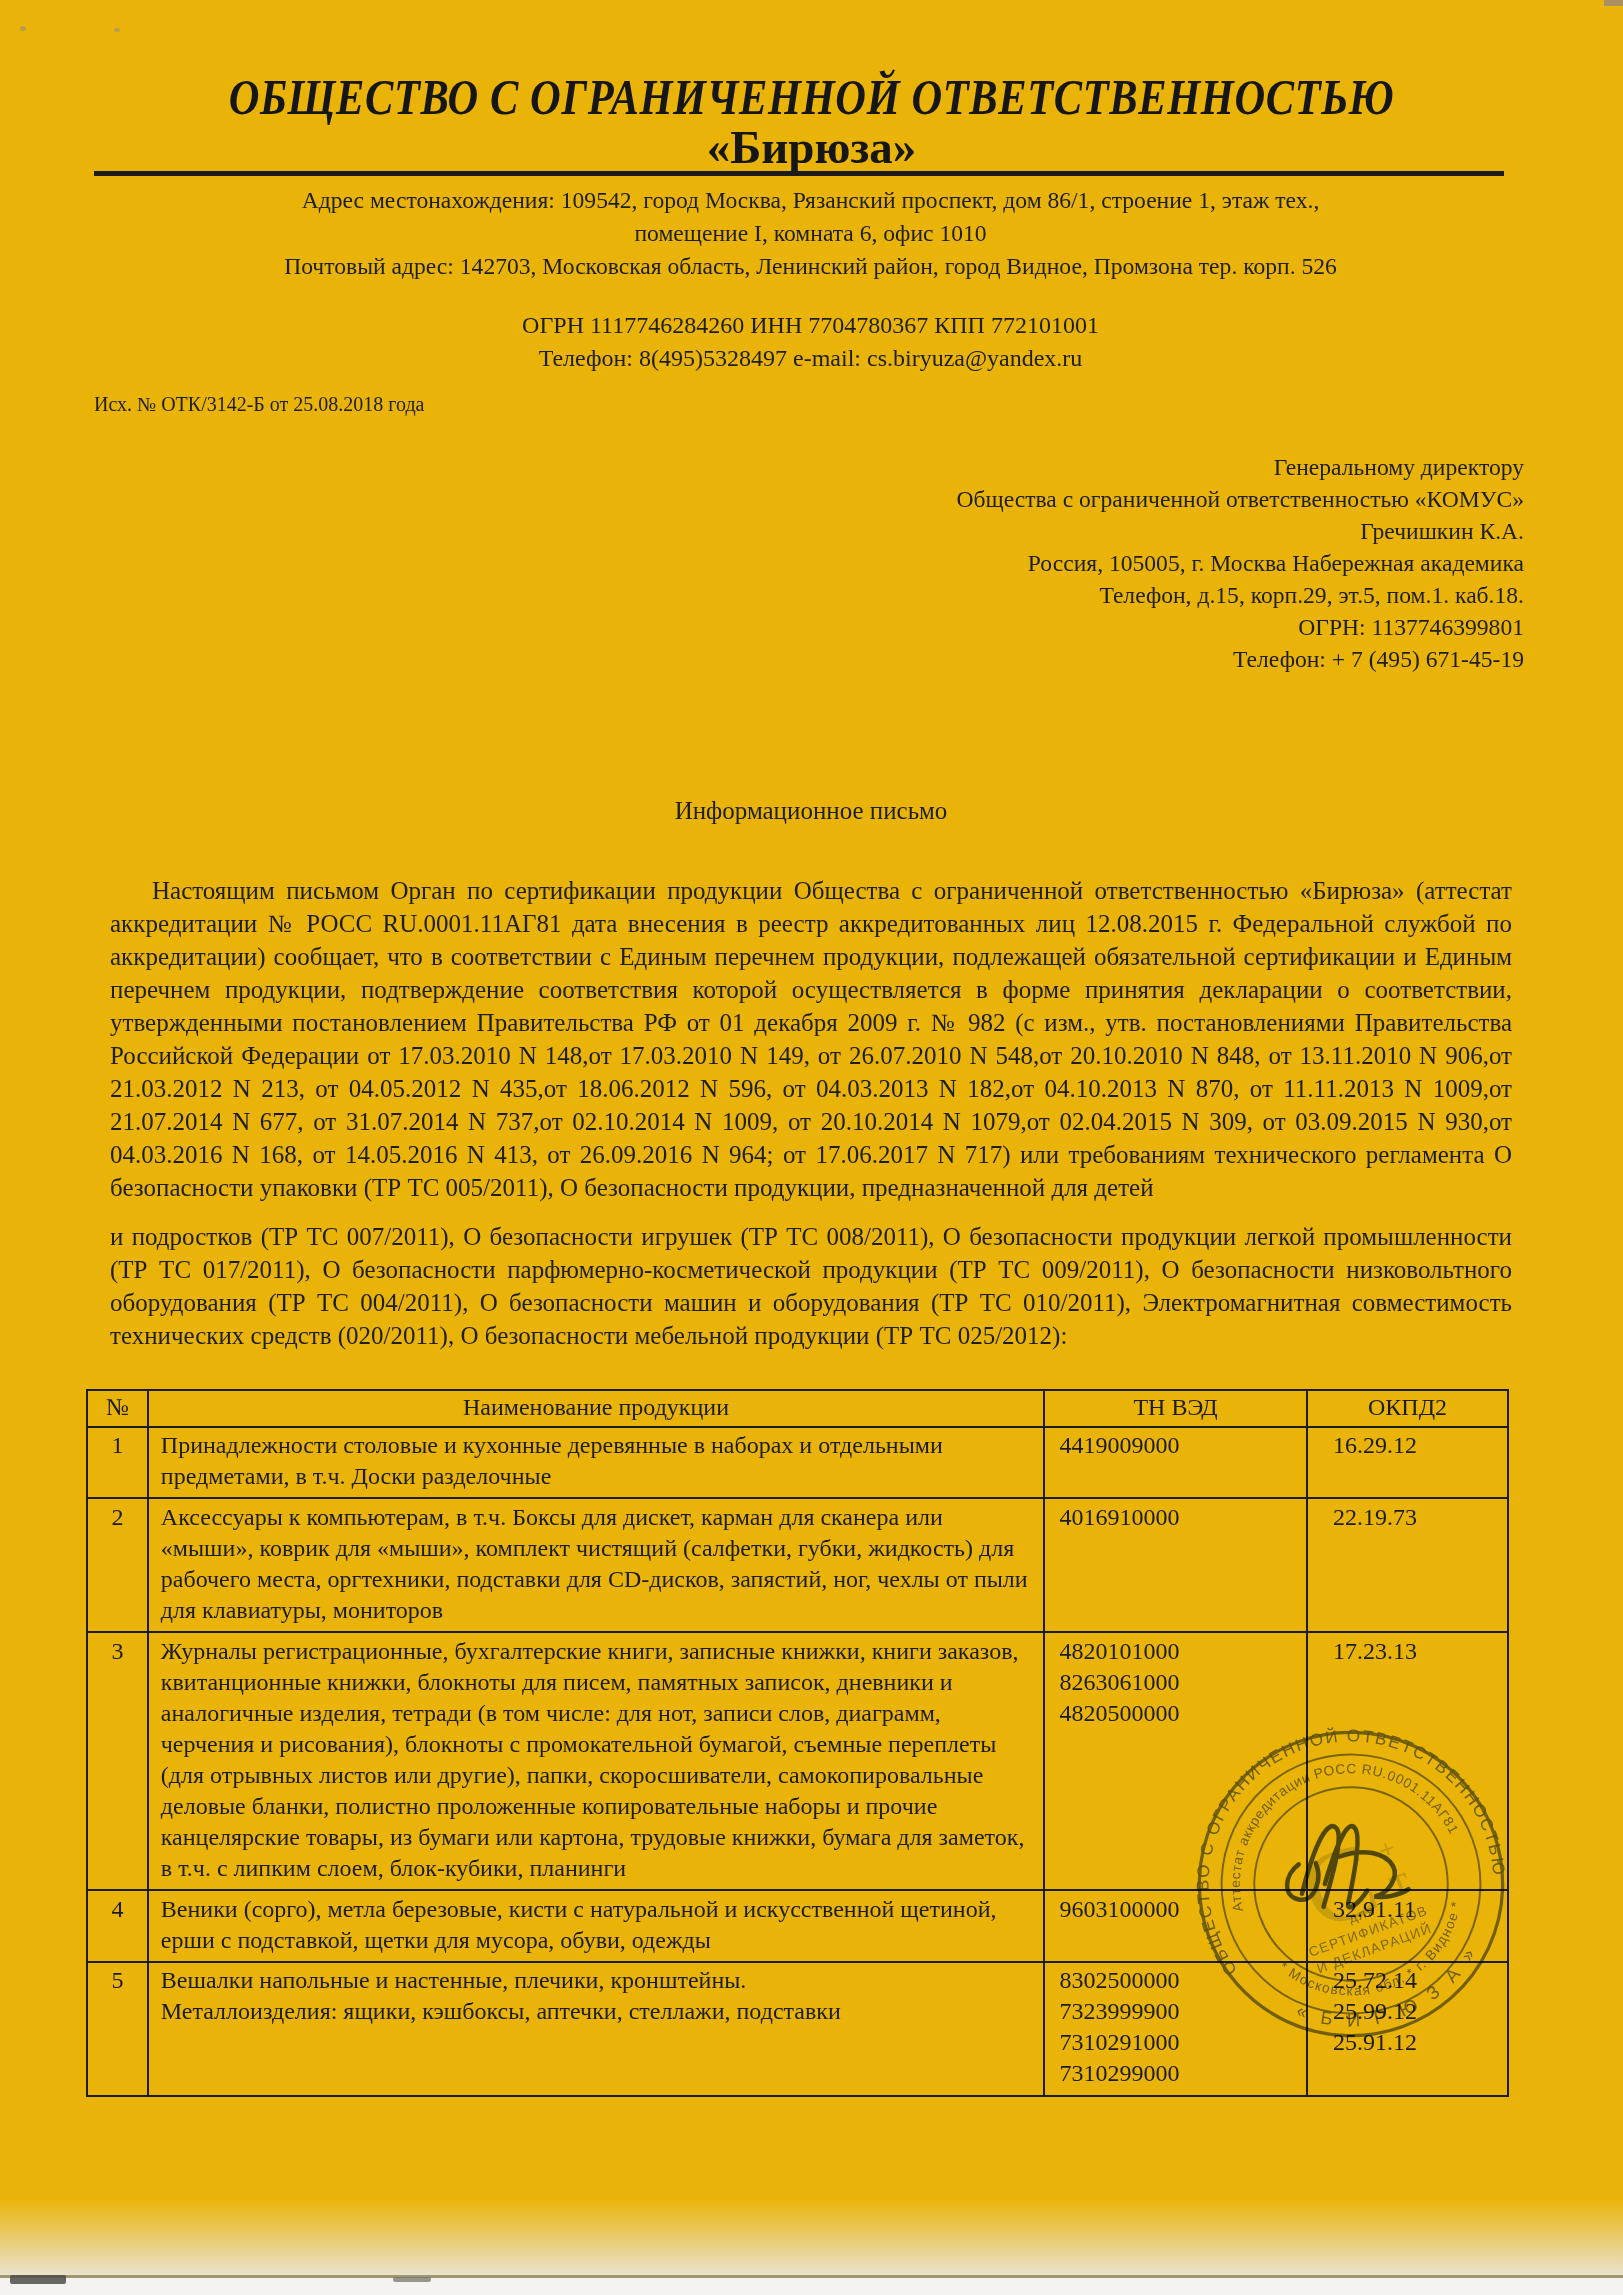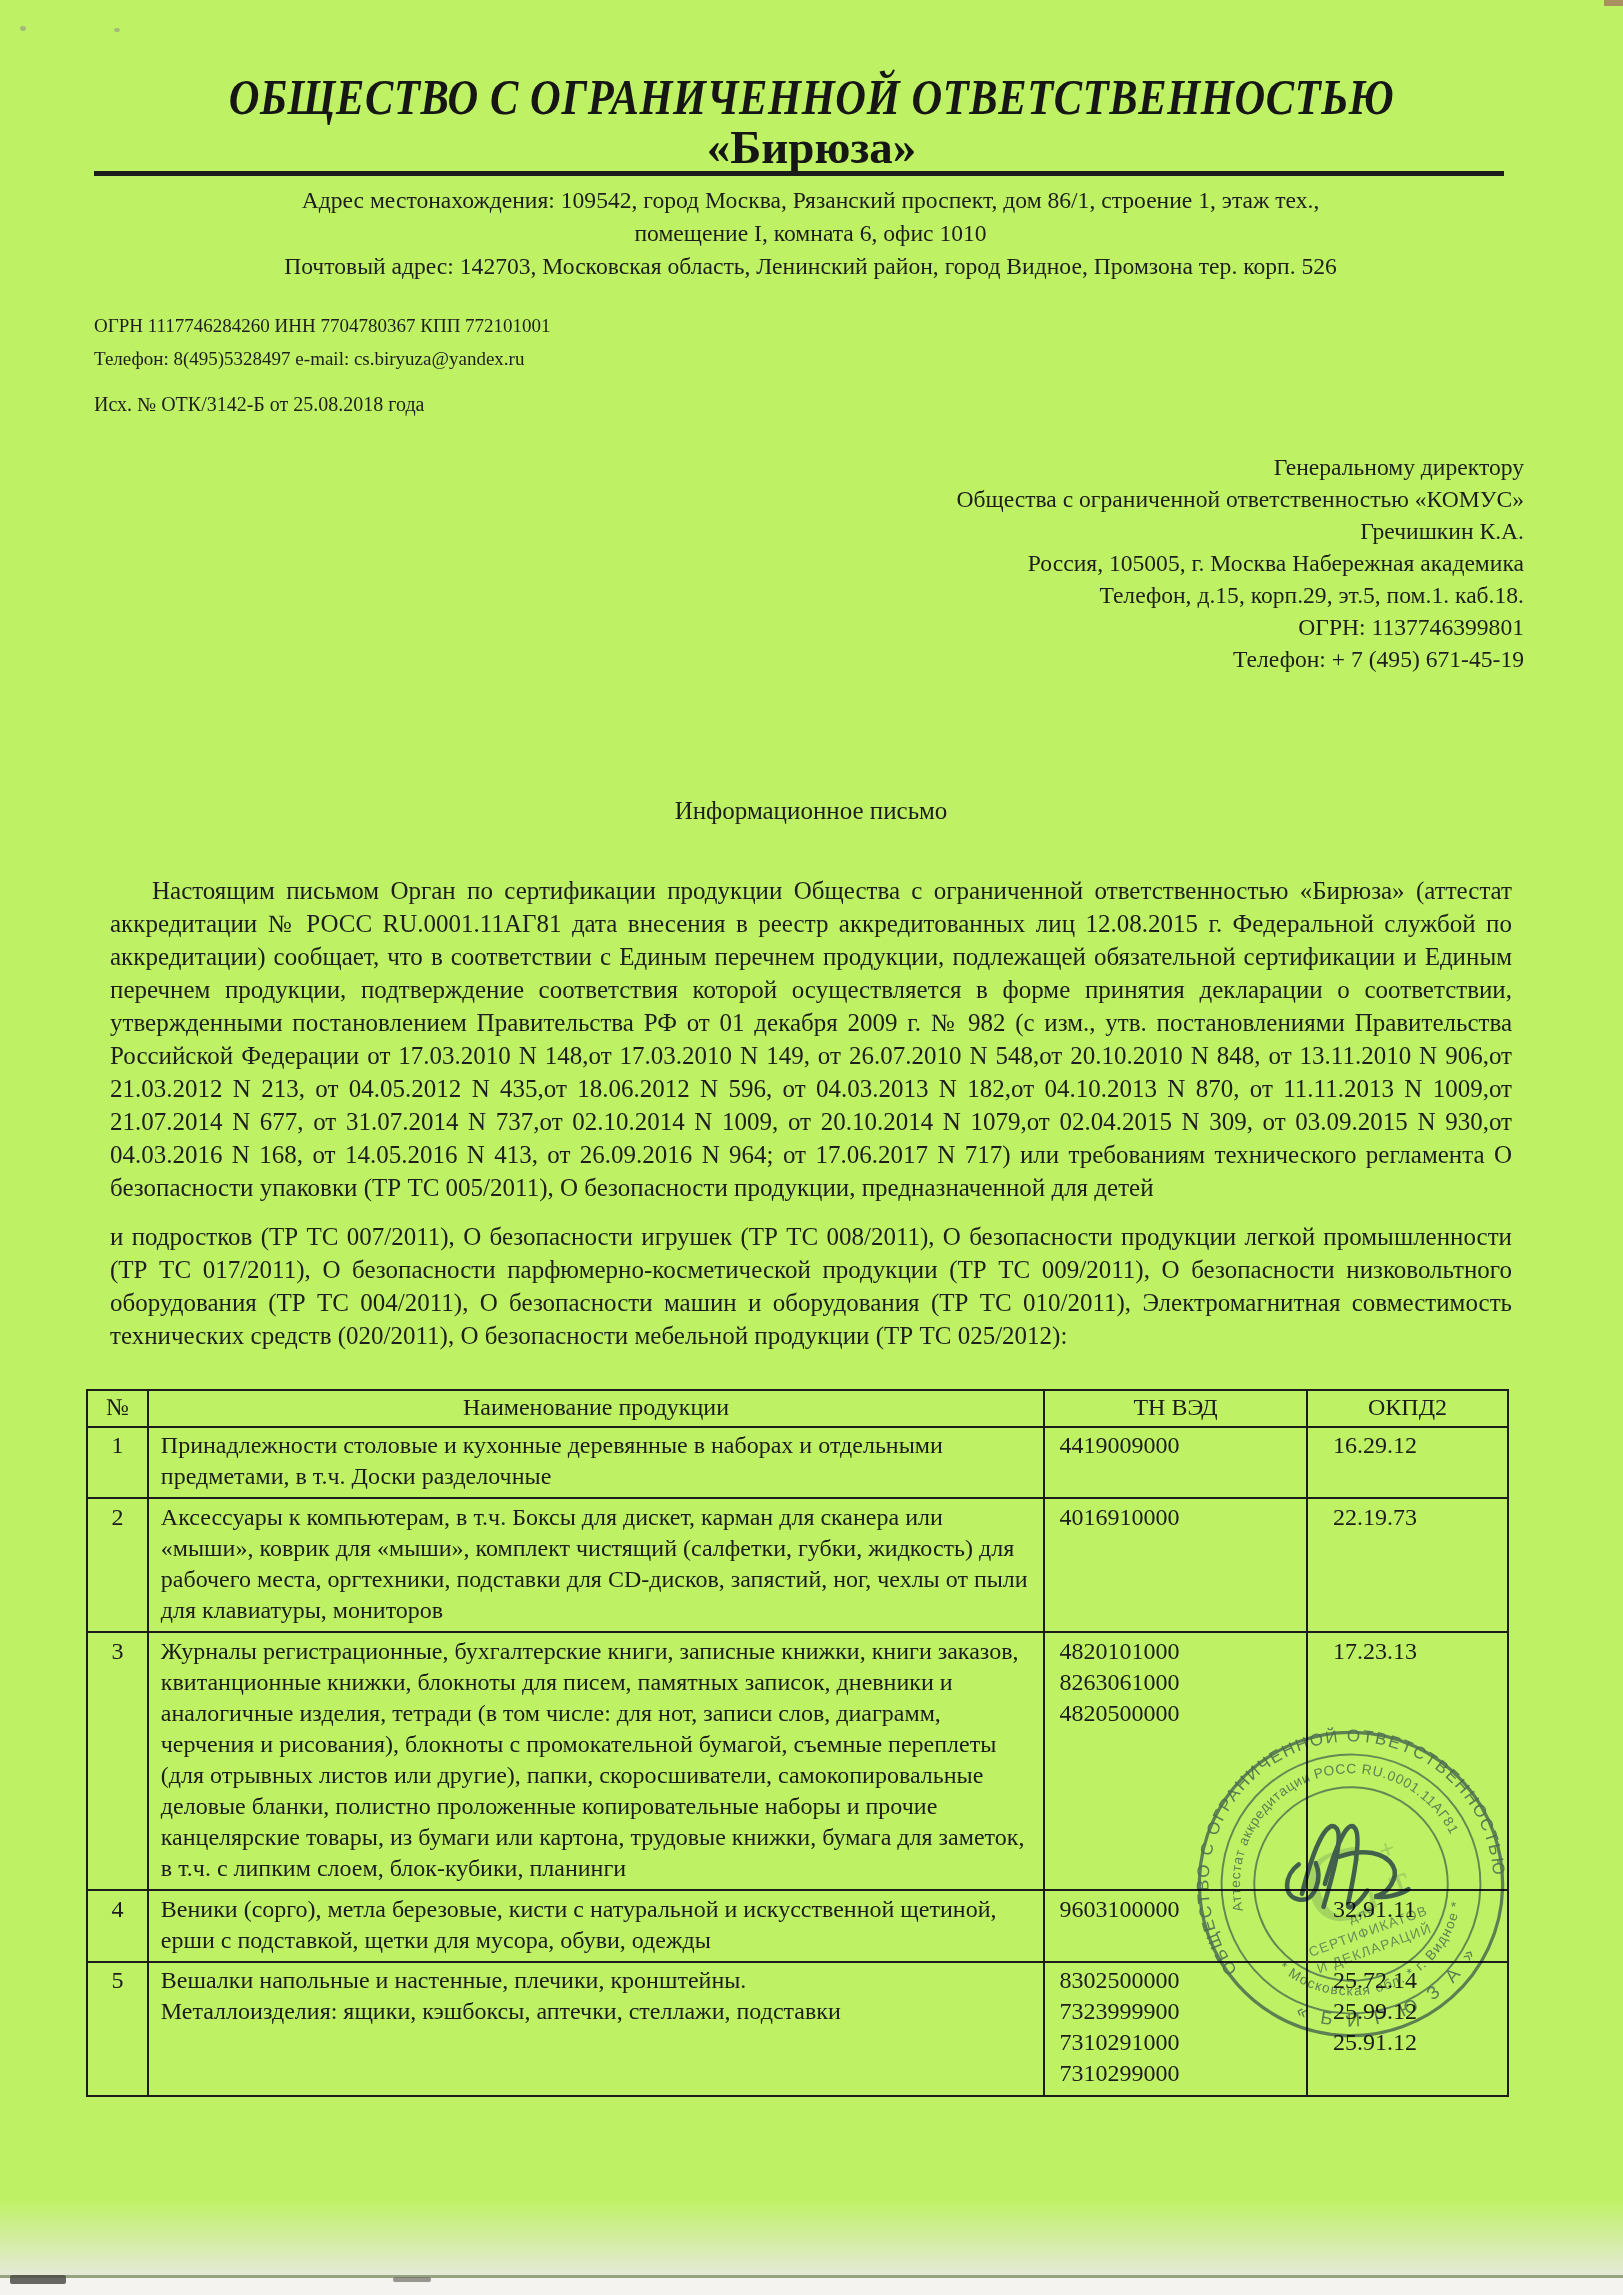--- a/index.html
+++ b/index.html
@@ -1,19 +1,19 @@
 <!DOCTYPE html>
 <html style="font-size:10.5px"><head>
 <meta charset="utf-8">
 <style>
   html,body{margin:0;padding:0;background:#e8e7e3;}
   #page{
     position:relative;
     width:1623px;height:2295px;
-    background:#bef264;
+    background:#eab308;
     overflow:hidden;
     font-family:"Liberation Serif","DejaVu Serif",serif;
     color:#1d1d1b;
   }
   .abs{position:absolute;}
   
   .org-title{
     left:0;top:73px;width:1623px;
     text-align:center;font-weight:bold;font-style:italic;
     font-size:50px;line-height:48px;
@@ -25,21 +25,21 @@
     text-align:center;font-weight:bold;
     font-size:47px;line-height:46px;color:#161614;
   }
   .head-rule{left:94px;top:171px;width:1410px;height:5.2px;background:#1c1c1a;}
   .addr-block{
     left:94px;top:184px;width:1433px;
     text-align:center;font-size:23.6px;line-height:33px;color:#1e1e1c;
   }
   .ogrn-block{
     left:94px;top:309px;width:1433px;
-    font-size:19px;line-height:33px;color:#1e1e1c;
+    text-align:center;font-size:24px;line-height:33px;color:#1e1e1c;
   }
   .ref-line{left:94px;top:393px;font-size:20px;color:#1e1e1c;}
   .recipient{
     left:589px;top:451px;width:935px;
     text-align:right;font-size:23.6px;line-height:32px;color:#1e1e1c;
   }
   .letter-title{
     left:94px;top:797px;width:1434px;
     text-align:center;font-size:25px;color:#1e1e1c;
   }

